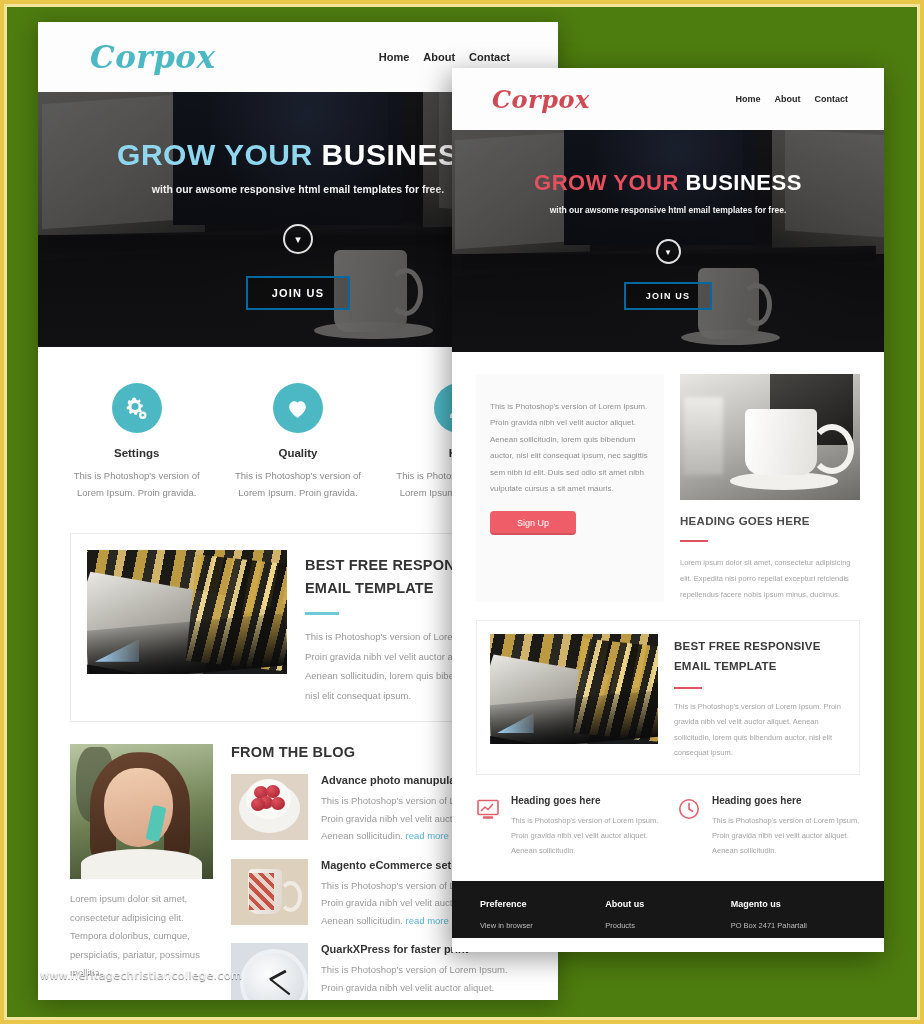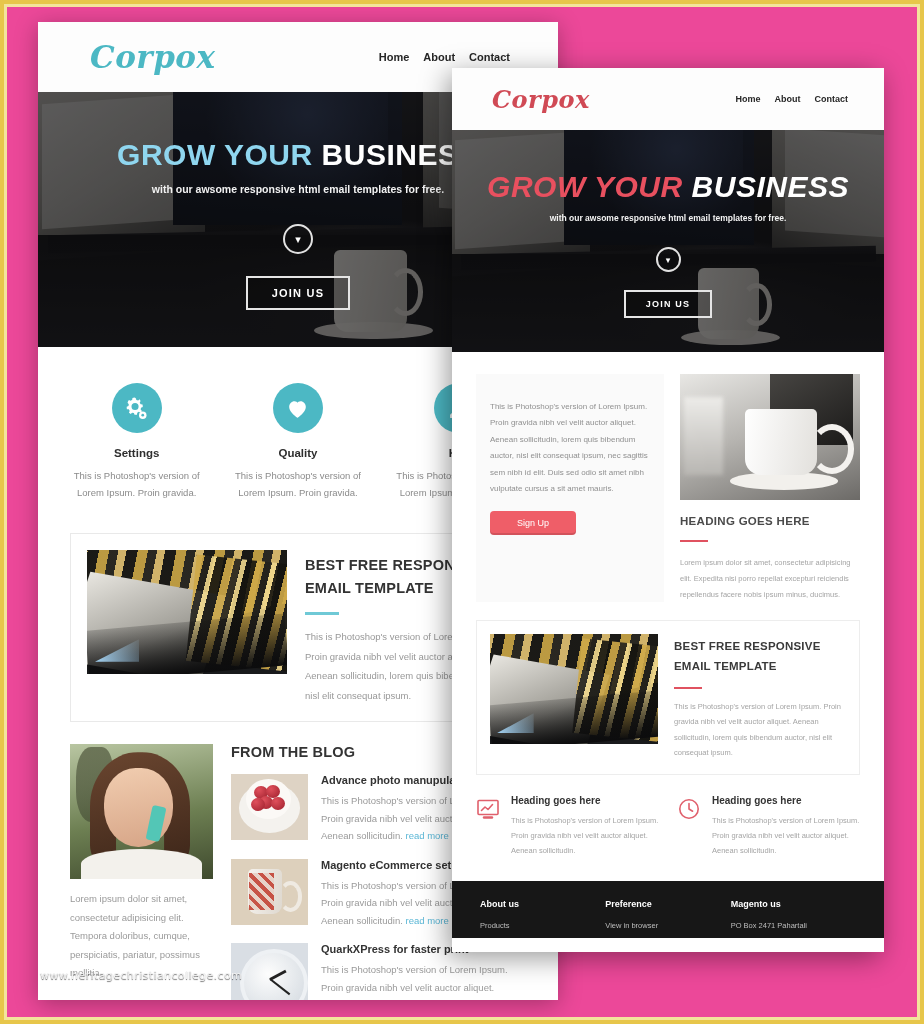--- a/index.html
+++ b/index.html
@@ -6,21 +6,21 @@
   body{
     width:924px;height:1024px;overflow:hidden;
     background:#ffffff;
     font-family:"Liberation Sans", sans-serif;
     position:relative;
   }
   
   .frame{position:absolute;inset:0;border:4px solid #e7c64a;box-sizing:border-box;pointer-events:none;z-index:60;}
   .frame-inner{position:absolute;inset:4px;border:3px solid #f3e49b;box-sizing:border-box;pointer-events:none;z-index:60;}
 
-  .stage{position:absolute;inset:0;background:#ec4899;}
+  .stage{position:absolute;inset:0;background:#4d7c0f;}
 
   
   .card{position:absolute;background:#ffffff;overflow:hidden;}
   .card.back{left:38px;top:22px;width:520px;height:978px;
     box-shadow:0 4px 22px rgba(0,0,0,.30);z-index:10;}
   .card.front{left:452px;top:68px;width:432px;height:884px;
     box-shadow:-4px 6px 26px rgba(0,0,0,.40);z-index:20;}
 
   
   .hdr{display:flex;align-items:center;justify-content:space-between;background:#fdfdfd;}
@@ -72,33 +72,33 @@
   .hero .saucer{position:absolute;left:53%;bottom:3%;width:23%;height:7%;
     background:#e6e2db;border-radius:50%;opacity:.9;}
   .hero .tint{position:absolute;inset:0;background:rgba(10,10,12,.58);}
 
   .hero-inner{position:absolute;inset:0;display:flex;flex-direction:column;align-items:center;}
   .back .hero-inner{padding-top:48px;}
   .front .hero-inner{padding-top:42px;}
 
   .h1{font-weight:bold;letter-spacing:.5px;color:#ffffff;text-align:center;line-height:1;}
   .back .h1{font-size:30px;}
-  .front .h1{font-size:30px;font-style:italic;}
+  .front .h1{font-size:22px;}
   .h1 .accent-blue{color:#8fd6ef;}
   .h1 .accent-red{color:#e8505f;}
   .sub{color:#f2f2f2;font-weight:bold;text-align:center;}
   .back .sub{font-size:10.5px;margin-top:13px;}
   .front .sub{font-size:8.5px;margin-top:11px;}
 
   .chev{border:2px solid rgba(255,255,255,.88);border-radius:50%;
         display:flex;align-items:center;justify-content:center;color:#fff;}
   .back .chev{width:26px;height:26px;margin-top:29px;font-size:11px;}
   .front .chev{width:21px;height:21px;margin-top:24px;font-size:9px;}
 
-  .joinbtn{border:2px solid #e5e5e5;color:#ffffff;font-weight:bold;
+  .joinbtn{border:2px solid #0369a1;color:#ffffff;font-weight:bold;
     background:rgba(0,0,0,.18);text-align:center;letter-spacing:1.2px;}
   .back .joinbtn{margin-top:22px;padding:9px 0;width:100px;font-size:11px;}
   .front .joinbtn{margin-top:18px;padding:7px 0;width:84px;font-size:9px;}
 
   
   .features{display:flex;padding:36px 18px 26px;}
   .feature{flex:1;text-align:center;padding:0 8px;}
   .fcircle{width:50px;height:50px;border-radius:50%;background:#4cb8c4;
     margin:0 auto;display:flex;align-items:center;justify-content:center;color:#fff;}
   .fcircle svg{width:25px;height:25px;fill:#ffffff;}
@@ -500,30 +500,30 @@
         <div>
           <h4>Heading goes here</h4>
           <p>This is Photoshop's version of Lorem Ipsum. Proin gravida nibh vel velit auctor aliquet. Aenean sollicitudin.</p>
         </div>
       </div>
     </div>
 
     <div class="fr-foot">
       <div class="fr-cols">
         <div class="fr-fc">
+          <h5>Preference</h5>
+          <ul>
+            <li>View in browser</li>
+
+          </ul>
+        </div>
+        <div class="fr-fc">
           <h5>About us</h5>
           <ul>
             <li>Products</li>
-
-          </ul>
-        </div>
-        <div class="fr-fc">
-          <h5>Preference</h5>
-          <ul>
-            <li>View in browser</li>
 
           </ul>
         </div>
         <div class="fr-fc">
           <h5>Magento us</h5>
           <ul>
             <li>PO Box 2471 Pahartali</li>
 
           </ul>
         </div>

